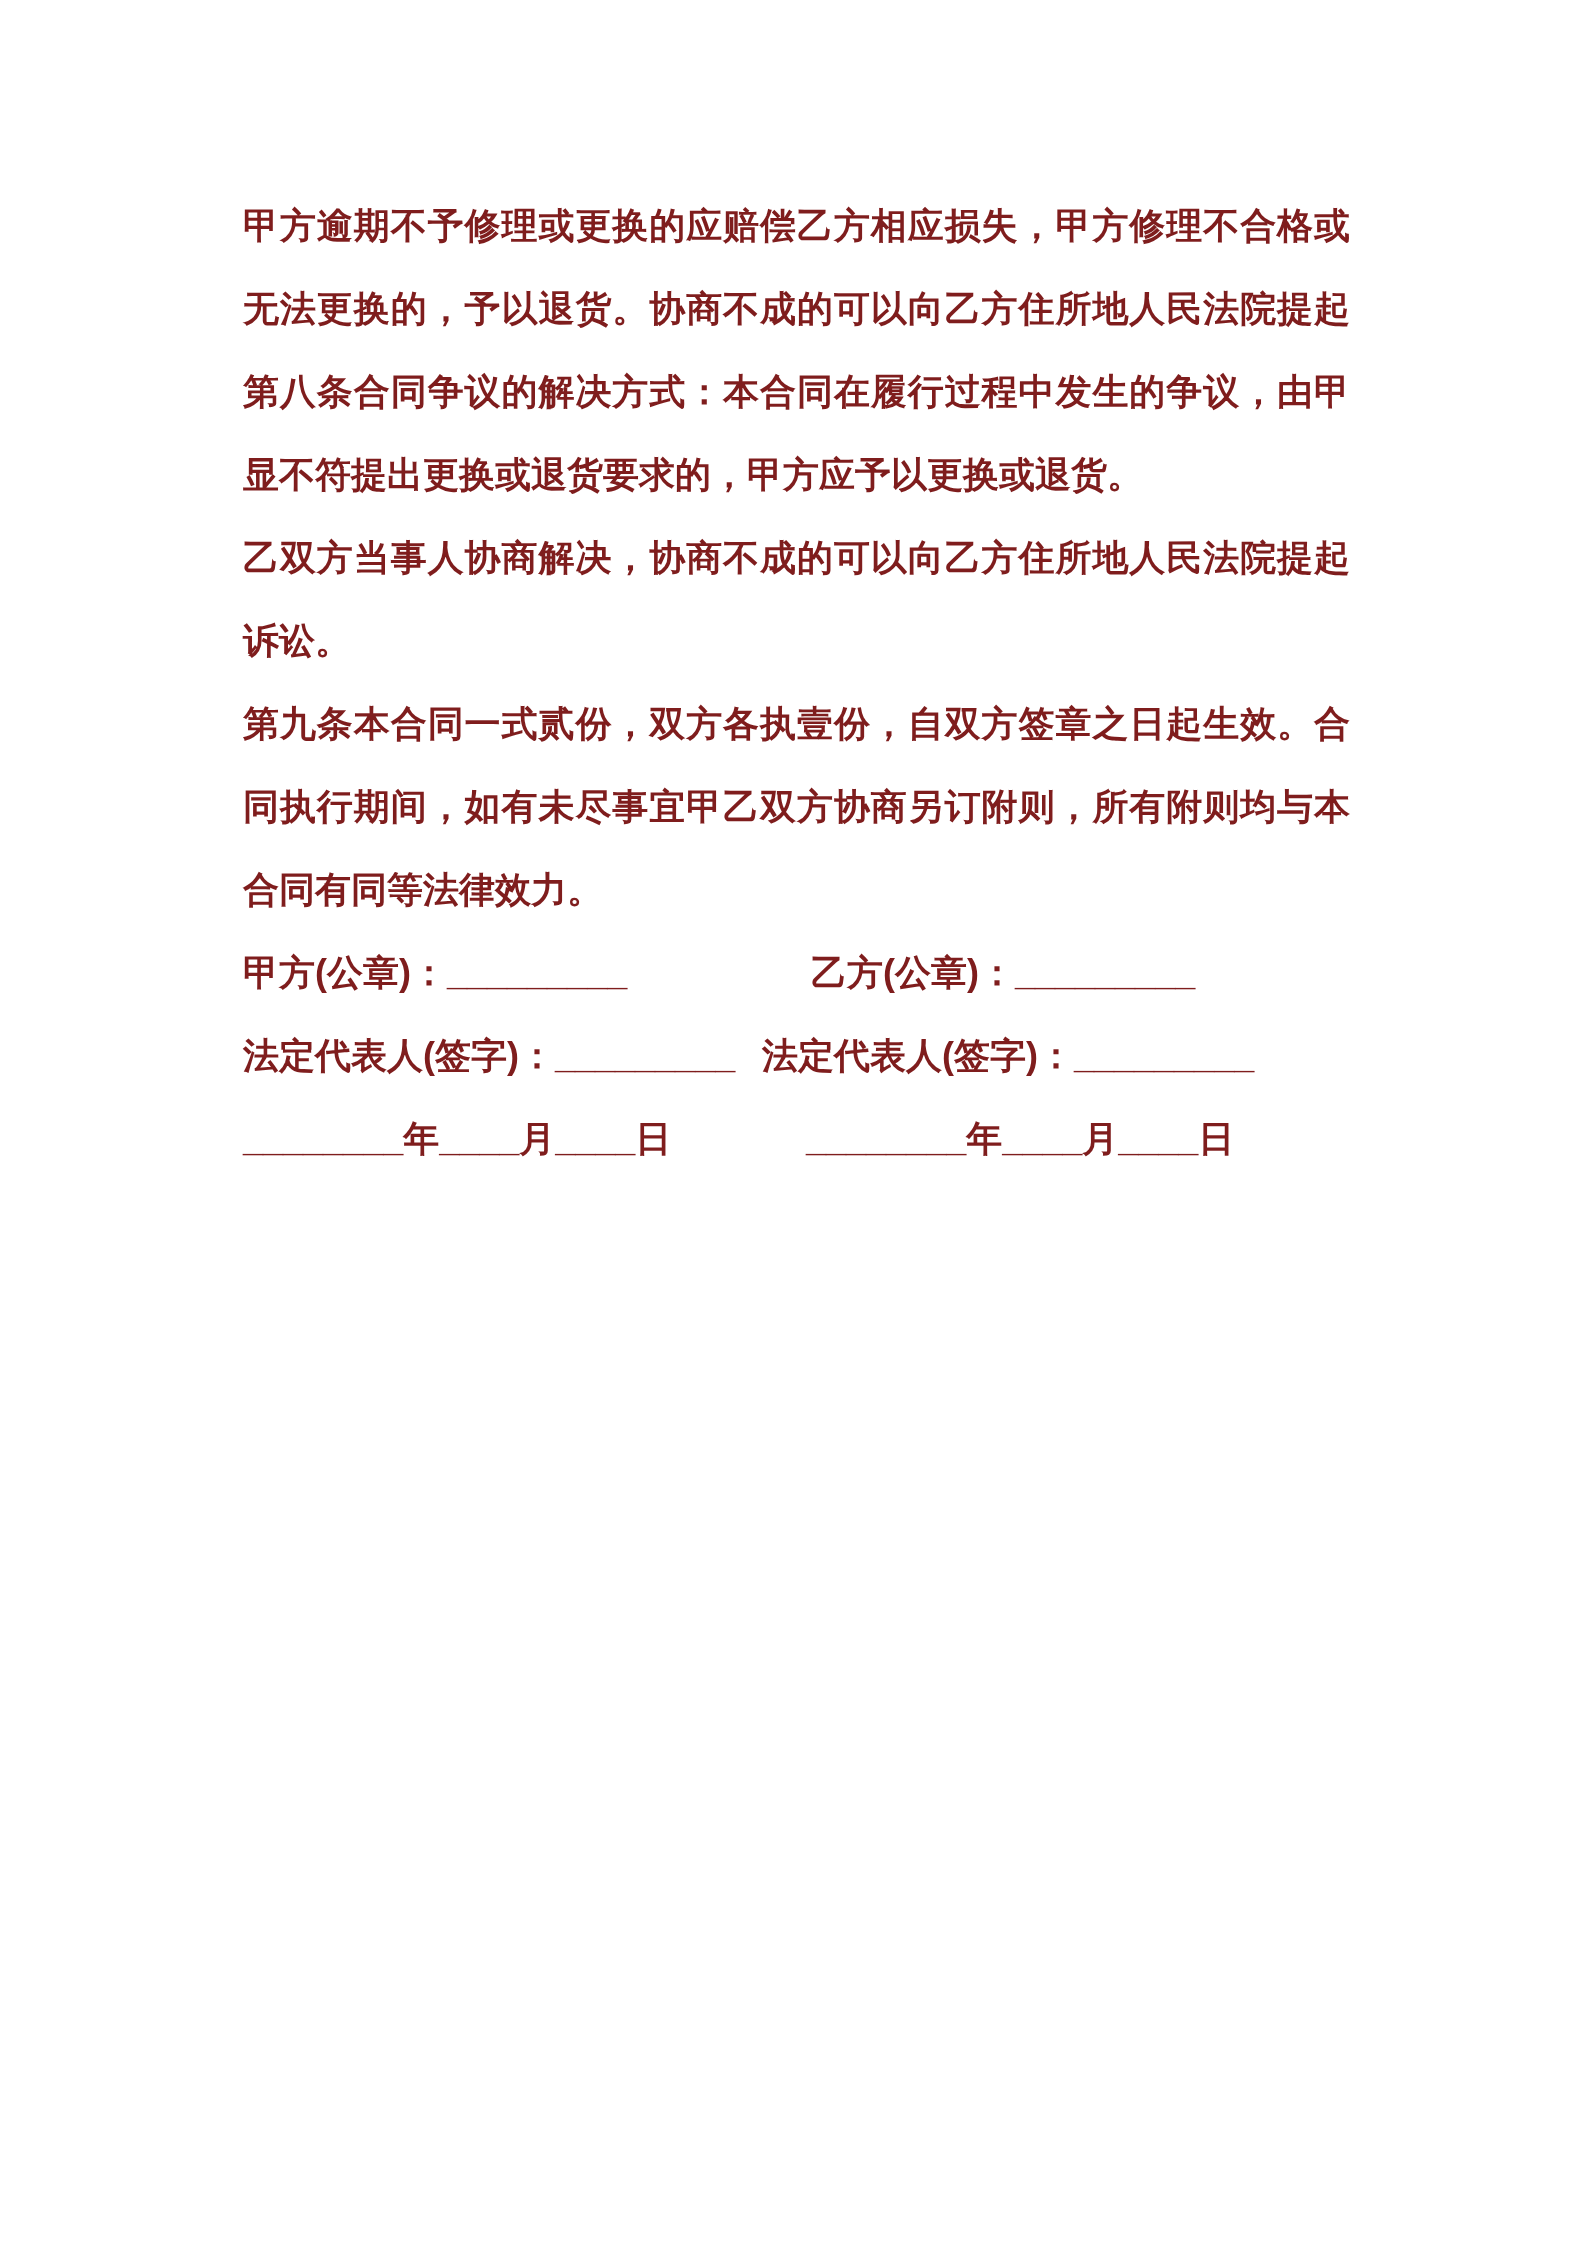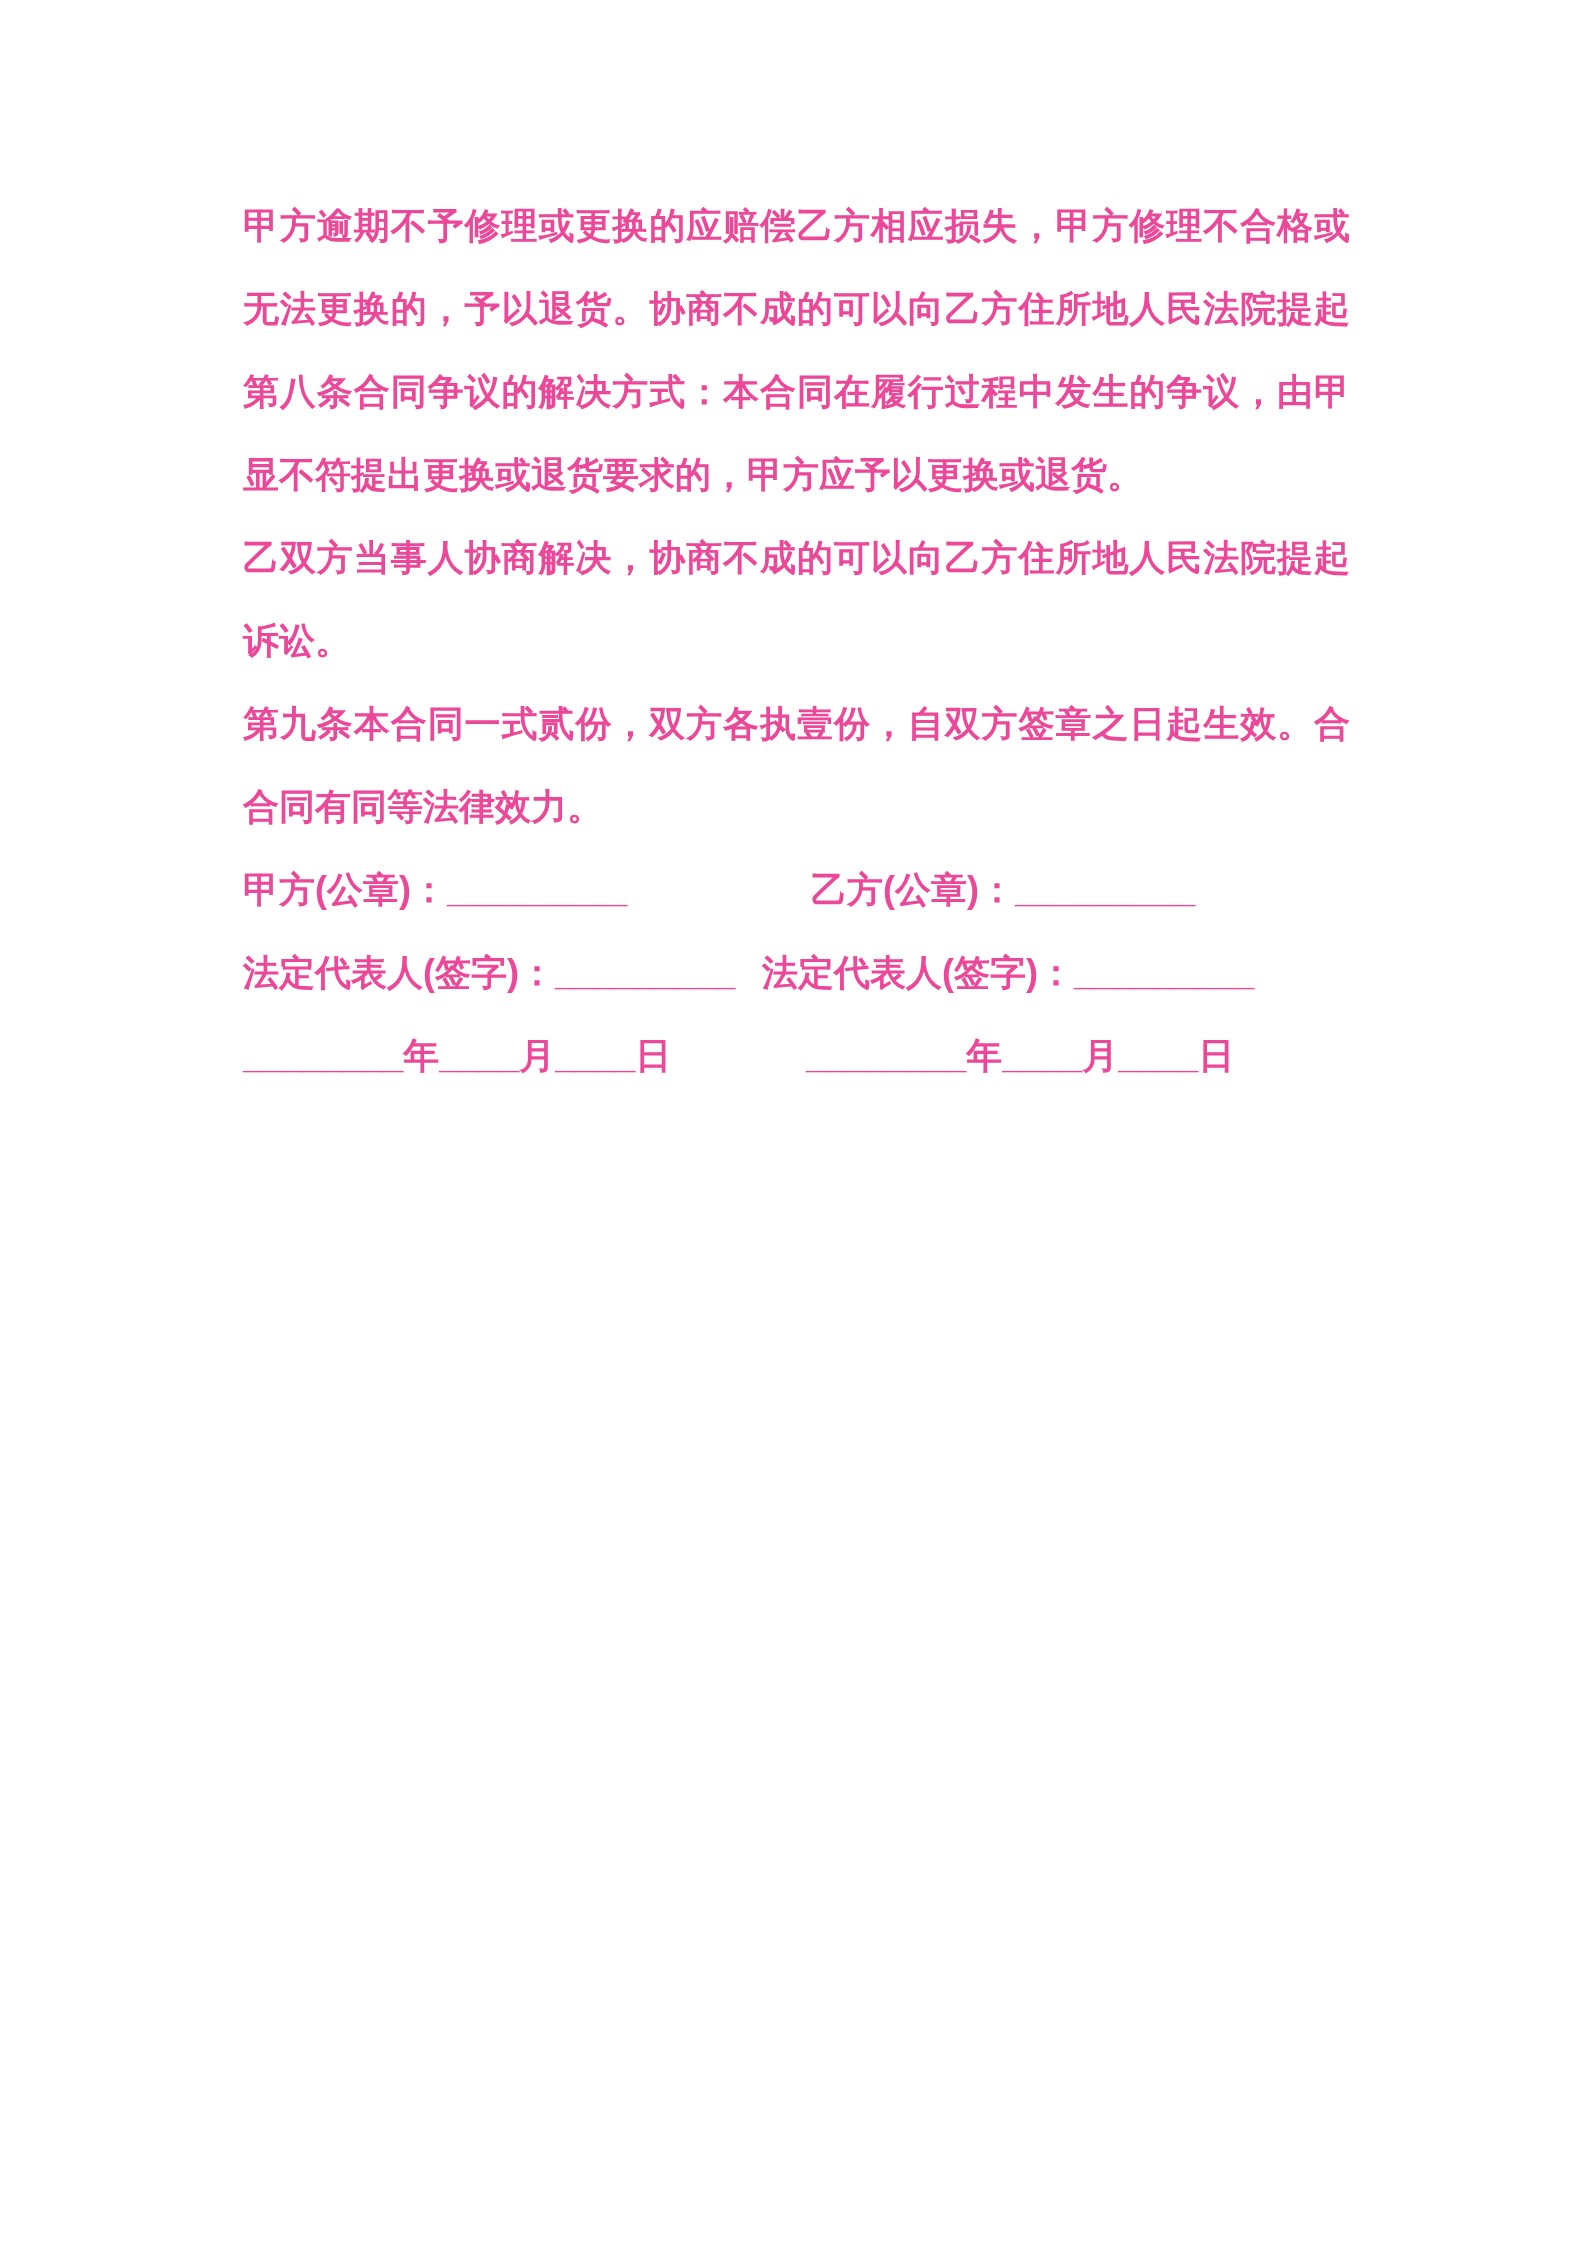--- a/index.html
+++ b/index.html
@@ -39,30 +39,31 @@
   }
   .sig-row .seg { position: absolute; top: 0; }
   .seg.col-a { left: 0; text-align: center; }
   .seg.seal-b { left: 568px; }
   .seg.rep-b  { left: 519px; }
   .seg.date-b { left: 563px; }
 </style>
 </head>
 <body>
 
-<div class="page" style="background: rgb(255, 255, 255); color: #ec4899;">
+<div class="page" style="background: rgb(255, 255, 255); color: #7f1d1d;">
   <div class="content">
 
     <div class="line justified">甲方逾期不予修理或更换的应赔偿乙方相应损失，甲方修理不合格或</div>
     <div class="line justified">无法更换的，予以退货。协商不成的可以向乙方住所地人民法院提起</div>
     <div class="line justified">第八条合同争议的解决方式：本合同在履行过程中发生的争议，由甲</div>
     <div class="line">显不符提出更换或退货要求的，甲方应予以更换或退货。</div>
     <div class="line justified">乙双方当事人协商解决，协商不成的可以向乙方住所地人民法院提起</div>
     <div class="line">诉讼。</div>
     <div class="line justified">第九条本合同一式贰份，双方各执壹份，自双方签章之日起生效。合</div>
+    <div class="line justified">同执行期间，如有未尽事宜甲乙双方协商另订附则，所有附则均与本</div>
     <div class="line">合同有同等法律效力。</div>
 
     <div class="sig-row">
       <span class="seg col-a">甲方(公章)：_________</span>
       <span class="seg seal-b">乙方(公章)：_________</span>
     </div>
 
     <div class="sig-row">
       <span class="seg col-a">法定代表人(签字)：_________</span>
       <span class="seg rep-b">法定代表人(签字)：_________</span>

